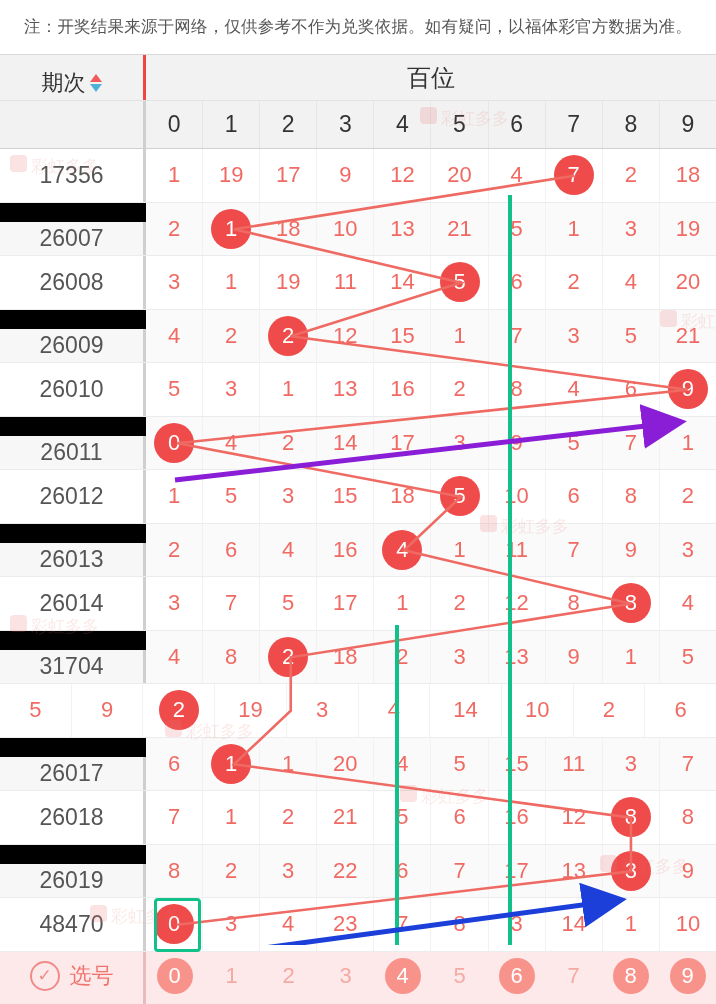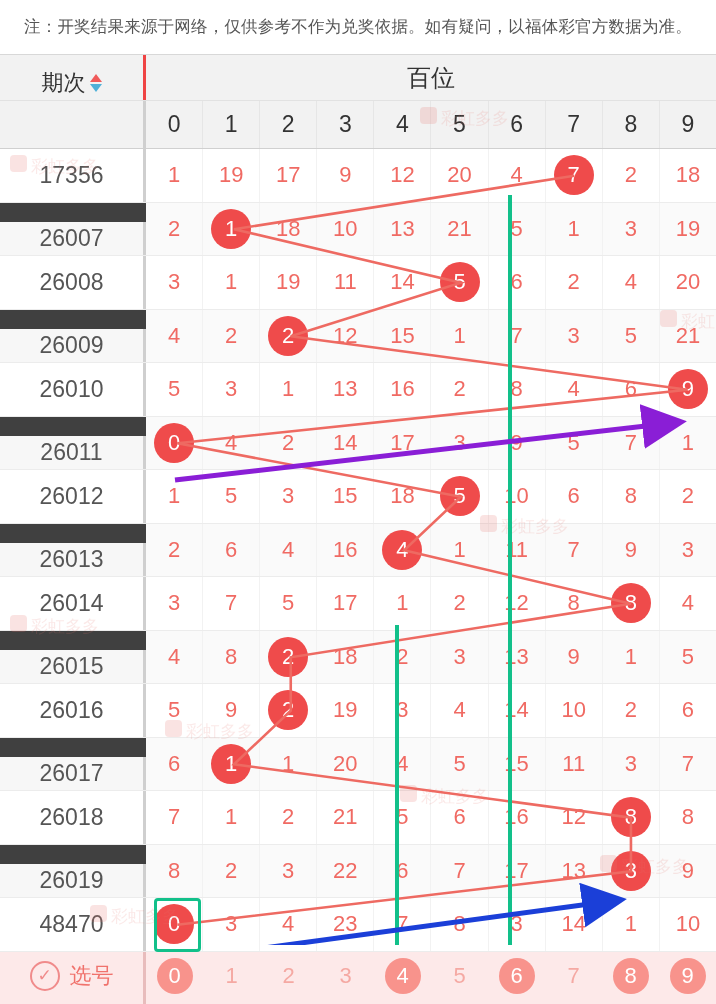--- a/index.html
+++ b/index.html
@@ -6,21 +6,21 @@
   html, body {
     margin: 0; padding: 0;
     width: 716px; height: 1004px;
     background: #ffffff;
     font-family: "Liberation Sans", sans-serif;
     overflow: hidden;
   }
   #app {
     position: relative;
     width: 716px; height: 1004px;
-    background: #404040;
+    background: #000000;
   }
 
   
   .notice {
     height: 54px;
     display: flex;
     align-items: center;
     justify-content: center;
     font-size: 16.5px;
     color: #555;
@@ -601,21 +601,21 @@
             </div>
             <div class="c hit">
               <span>8</span>
             </div>
             <div class="c">
               <span>4</span>
             </div>
           </div>
         </div>
         <div class="row alt">
-          <div class="lbl">26015</div>
+          <div class="lbl">31704</div>
           <div class="cells">
             <div class="c">
               <span>4</span>
             </div>
             <div class="c">
               <span>8</span>
             </div>
             <div class="c hit">
               <span>2</span>
             </div>
@@ -636,21 +636,20 @@
             </div>
             <div class="c">
               <span>1</span>
             </div>
             <div class="c">
               <span>5</span>
             </div>
           </div>
         </div>
         <div class="row">
-          <div class="lbl">26016</div>
           <div class="cells">
             <div class="c">
               <span>5</span>
             </div>
             <div class="c">
               <span>9</span>
             </div>
             <div class="c hit">
               <span>2</span>
             </div>

